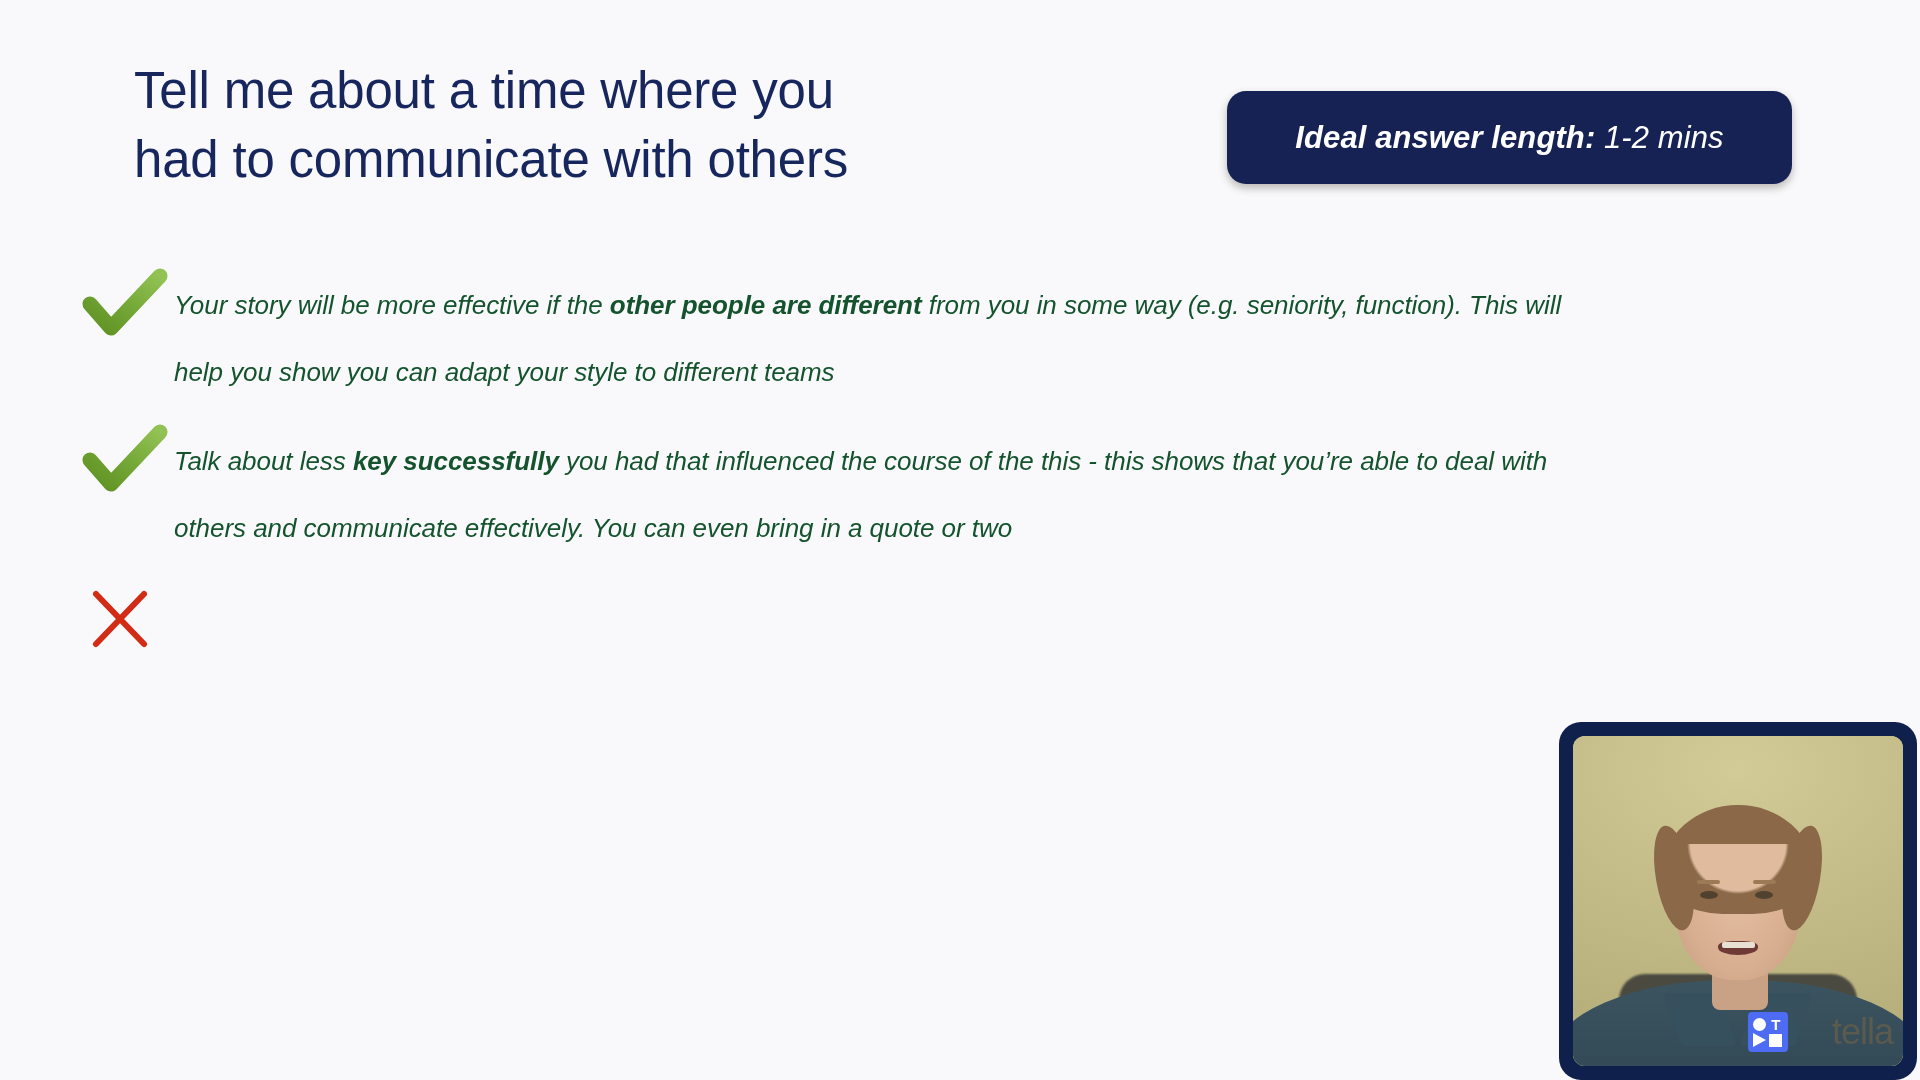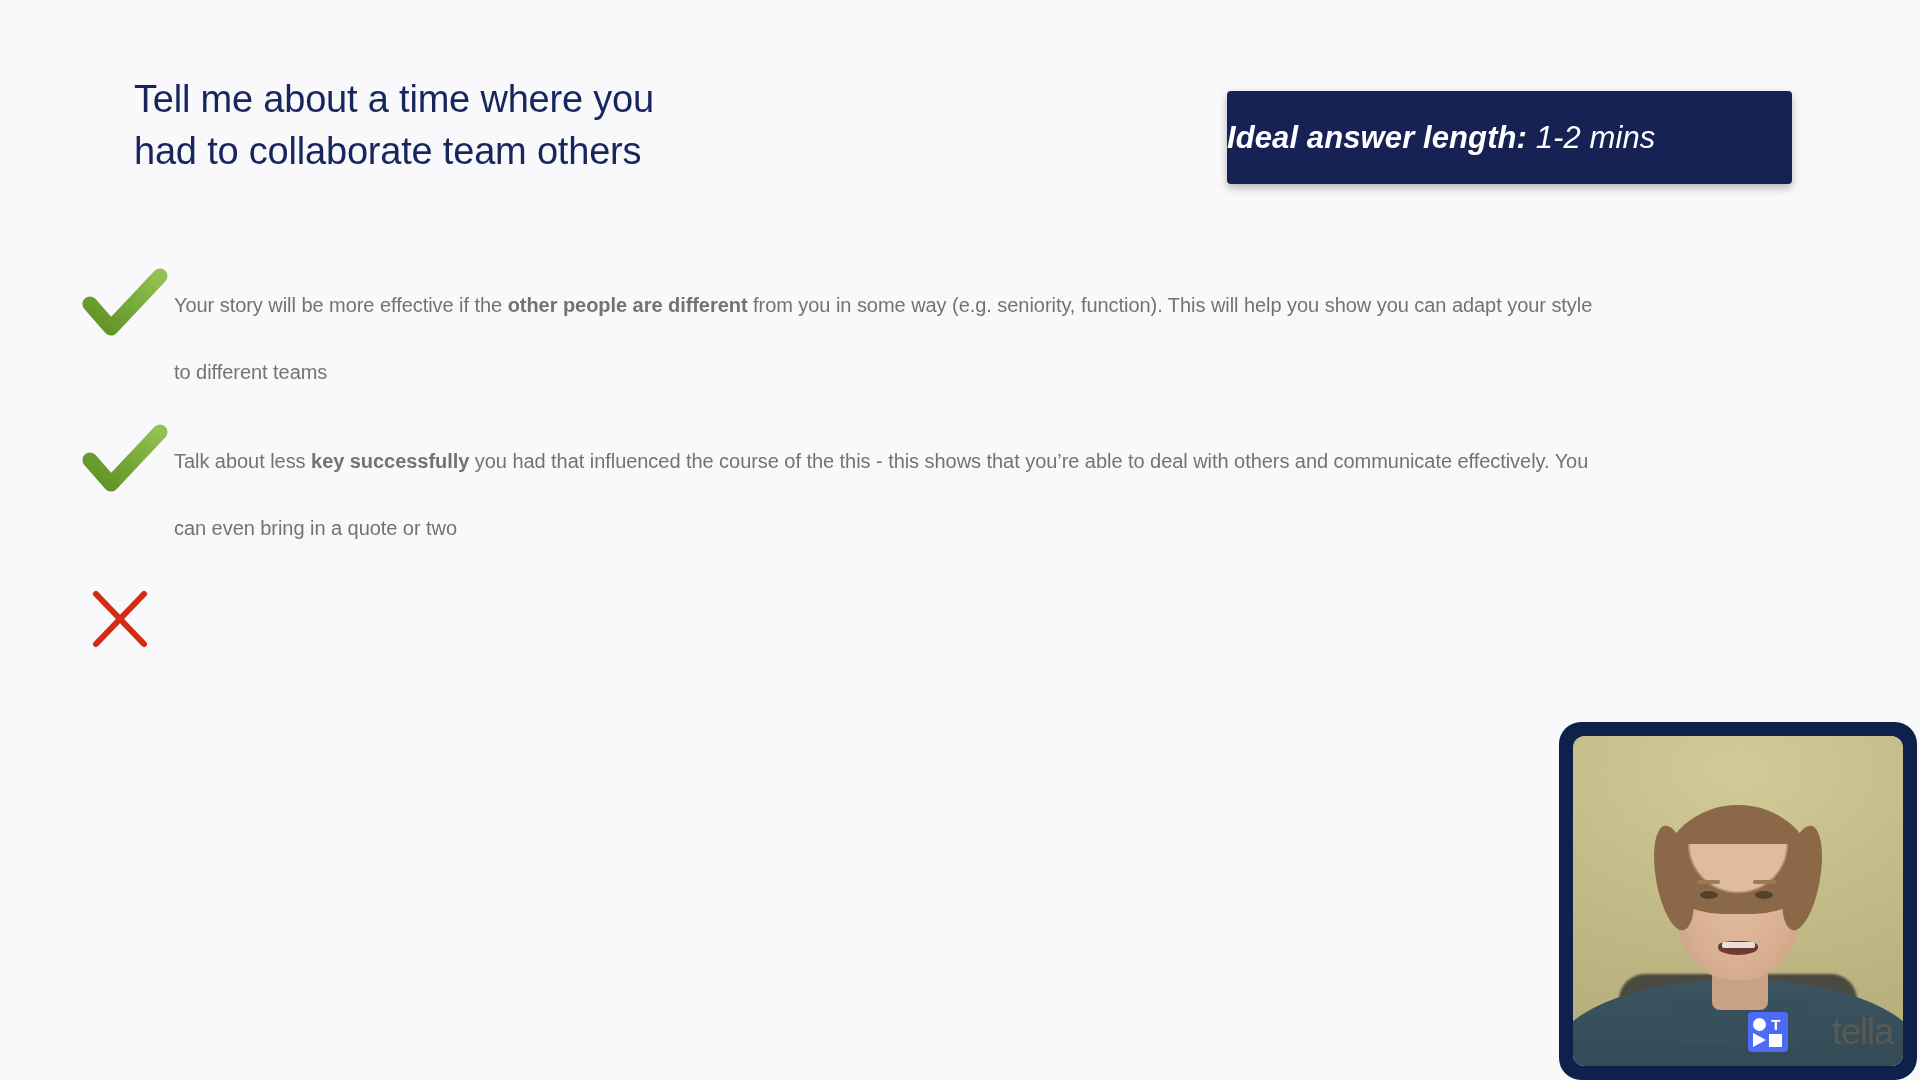--- a/index.html
+++ b/index.html
@@ -26,42 +26,43 @@
   .header {
     position: absolute;
     left: 0; top: 0;
     width: 1920px;
     height: 230px;
   }
 
   .title {
     position: absolute;
     left: 134px;
-    top: 74px;
+    top: 56px;
     width: 880px;
     font-family: "Liberation Sans", sans-serif;
-    font-size: 38px;
+    font-size: 51px;
     line-height: 1.36;
     font-weight: 400;
     color: #17265c;
     letter-spacing: -0.2px;
   }
   .title-line { display: block; white-space: nowrap; }
 
   .badge {
     position: absolute;
     left: 1227px;
     top: 91px;
     width: 565px;
     height: 93px;
     background: #152253;
-    border-radius: 4px;
+    border-radius: 19px;
     box-shadow: 0 4px 9px rgba(40,30,20,0.30);
     display: flex;
     align-items: center;
+    justify-content: center;
   }
   .badge-text {
     font-family: "Liberation Sans", sans-serif;
     font-size: 31px;
     font-style: italic;
     color: #ffffff;
     white-space: nowrap;
     letter-spacing: 0.1px;
   }
   .badge-text .lead { font-weight: bold; }
@@ -86,26 +87,27 @@
     width: 96px;
     min-width: 96px;
     height: 66px;
     position: relative;
     margin-left: 78px;
   }
   .mark svg { display: block; }
 
   .btext {
     font-family: "Liberation Sans", sans-serif;
-    font-size: 20px;
+    font-size: 26px;
     line-height: 67px;
-    color: #737373;
+    color: #14532d;
     max-width: 1420px;
     font-weight: 400;
     letter-spacing: -0.05px;
+    font-style: italic;
   }
   .btext b { font-weight: bold; }
 
   .bullet.b1 .mark { margin-top: -6px; }
   .bullet.b2 .mark { margin-top: -6px; }
   .bullet.b3 .mark { margin-top: 2px; margin-left: 86px; }
   .bullet.b3 .btext { margin-left: -8px; }
 
   
   .webcam {
@@ -266,21 +268,21 @@
 </style>
 </head>
 <body>
 
 <div class="slide">
 
   <div class="header">
 
     <div class="title">
       <span class="title-line">Tell me about a time where you</span>
-      <span class="title-line">had to collaborate team others</span>
+      <span class="title-line">had to communicate with others</span>
     </div>
 
     <div class="badge">
       <div class="badge-text">
         <span class="lead">Ideal answer length:</span><span>&nbsp;</span><span class="val">1-2 mins</span>
       </div>
     </div>
 
   </div>
 

